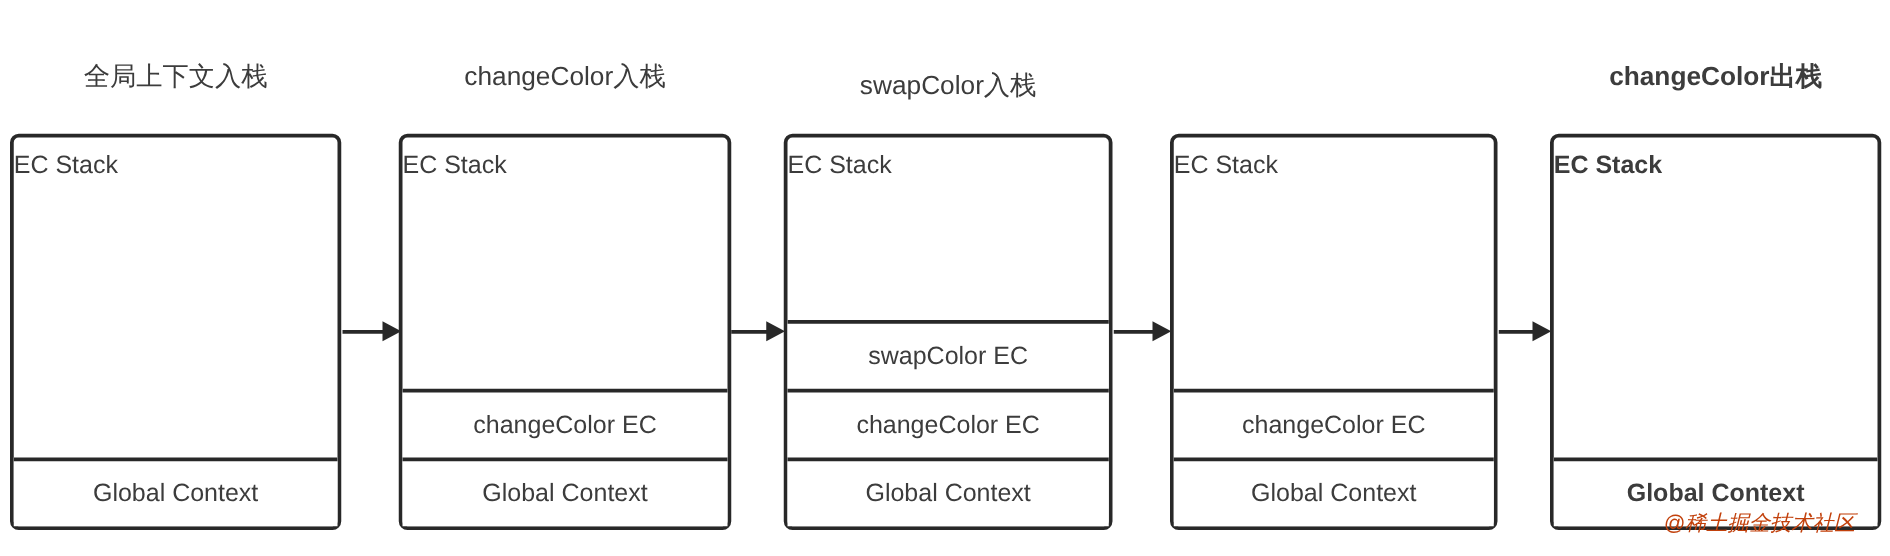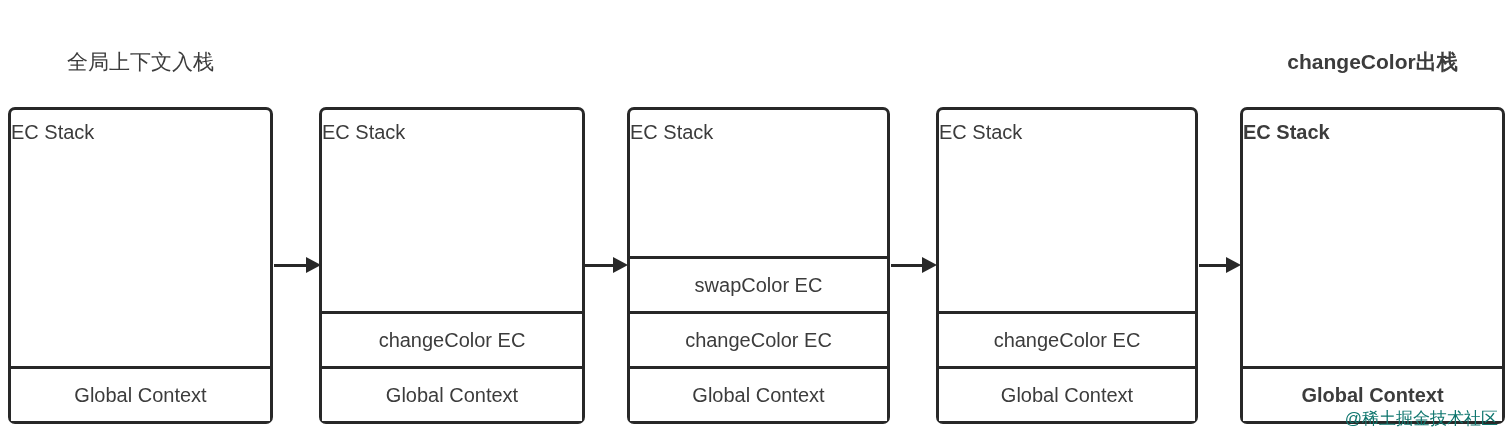--- a/index.html
+++ b/index.html
@@ -79,25 +79,26 @@
     right: -14px;
     top: -7px;
     width: 0;
     height: 0;
     border-left: 15px solid #282828;
     border-top: 8px solid transparent;
     border-bottom: 8px solid transparent;
   }
   .watermark {
     position: absolute;
-    right: 14px;
+    right: 28px;
     bottom: 15px;
     font-size: 17px;
-    color: #0f766e;
+    color: #c2410c;
     white-space: nowrap;
+    font-style: italic;
   }
   
   .c0 { left: 8px;    width: 265px; }
   .c1 { left: 319px;  width: 266px; }
   .c2 { left: 627px;  width: 263px; }
   .c3 { left: 936px;  width: 262px; }
   .c4 { left: 1240px; width: 265px; font-weight: bold; }
   .a0 { left: 274px;  width: 33px; }
   .a1 { left: 585px;  width: 29px; }
   .a2 { left: 891px;  width: 32px; }
@@ -114,32 +115,34 @@
       <div class="stack-label">EC Stack</div>
       <div class="cells">
         <div class="cell">Global Context</div>
       </div>
     </div>
   </div>
 
   <div class="arrow a0"></div>
 
   <div class="column c1">
+    <div class="col-title">changeColor入栈</div>
     <div class="stack-box">
       <div class="stack-label">EC Stack</div>
       <div class="cells">
         <div class="cell">changeColor EC</div>
         <div class="cell">Global Context</div>
       </div>
     </div>
   </div>
 
   <div class="arrow a1"></div>
 
   <div class="column c2">
+    <div class="col-title low">swapColor入栈</div>
     <div class="stack-box">
       <div class="stack-label">EC Stack</div>
       <div class="cells">
         <div class="cell">swapColor EC</div>
         <div class="cell">changeColor EC</div>
         <div class="cell">Global Context</div>
       </div>
     </div>
   </div>
 

